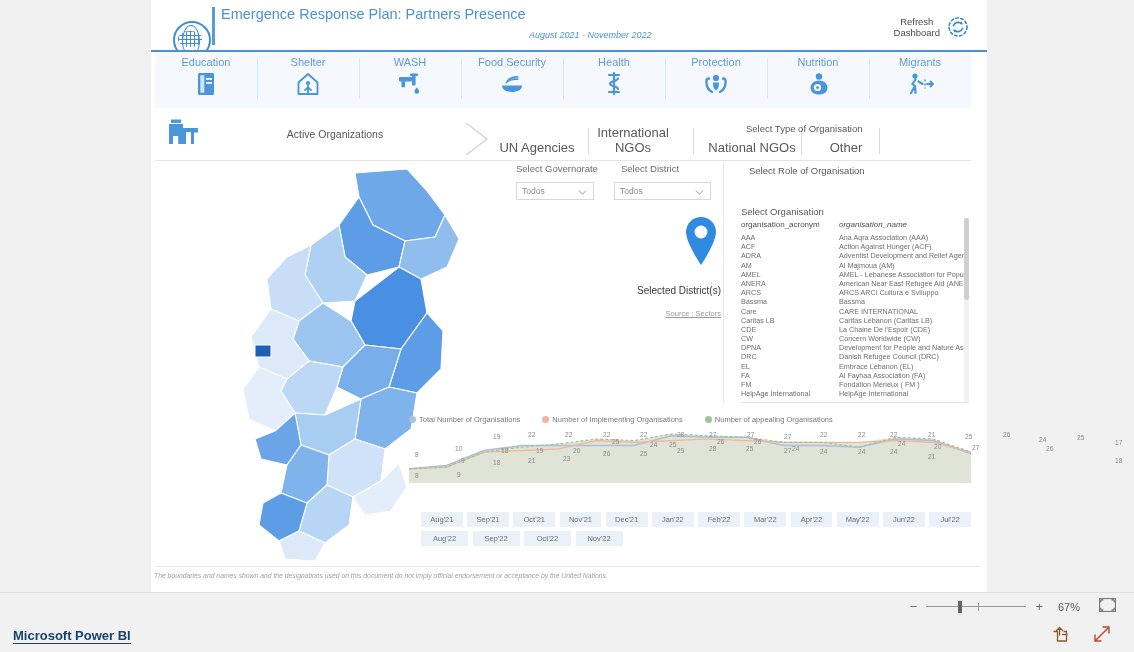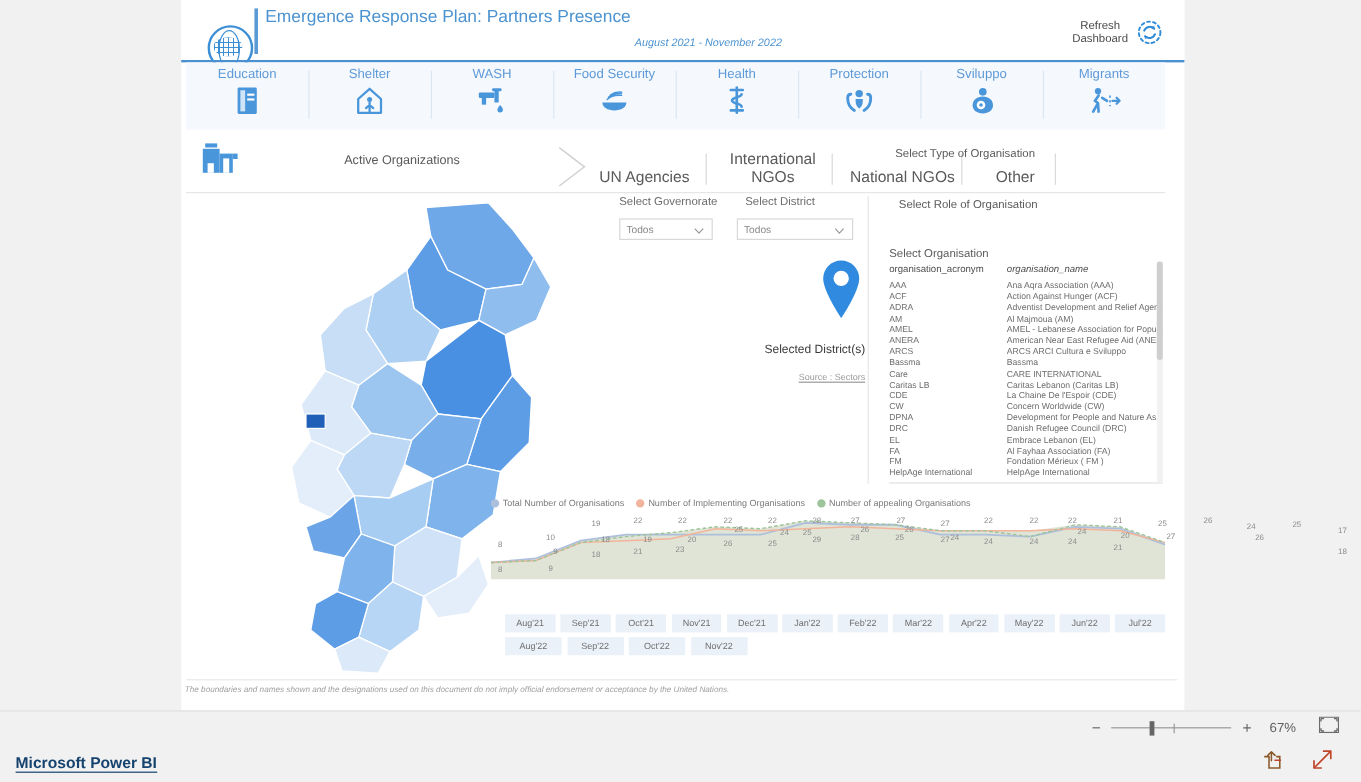--- a/index.html
+++ b/index.html
@@ -116,21 +116,21 @@
   .org-row .nm{position:absolute;left:98px;top:0;white-space:nowrap;}
   .org-rule{position:absolute;left:5px;top:287px;width:228px;height:1px;background:#e2e2e2;}
   .org-scrollbar{
     position:absolute;right:2px;top:103px;width:5px;height:184px;background:#f2f2f2;cursor:pointer;
   }
   .org-thumb{position:absolute;left:0;top:0;width:5px;height:82px;background:#cfcfcf;border-radius:3px;}
 
   
   .trend{position:absolute;left:258px;top:405px;width:562px;height:130px;}
   .trend-title{font-size:10.5px;color:#3f3f3f;}
-  .legend{display:flex;align-items:flex-end;gap:3px;margin-top:10px;font-size:7.5px;color:#7a7a7a;}
+  .legend{display:flex;align-items:flex-end;gap:15px;margin-top:10px;font-size:7.5px;color:#7a7a7a;}
   .legend .item{display:flex;align-items:center;gap:3px;margin-right:7px;}
   .dot{width:7px;height:7px;border-radius:50%;display:inline-block;}
   .plot{position:relative;width:562px;height:52px;margin-top:7px;}
   .plot svg{display:block;position:absolute;left:0;top:0;}
   .dlabel{position:absolute;font-size:6.6px;color:#8b8b8b;white-space:nowrap;}
 
   
   .months{position:absolute;left:258px;top:512px;width:562px;}
   .mrow{display:flex;gap:4.5px;margin-bottom:4px;padding-left:12px;}
   .chip{
@@ -273,21 +273,21 @@
           <svg width="28" height="26" viewBox="0 0 28 26">
             <circle cx="14" cy="7" r="3.1" fill="#4a96da"></circle>
             <path d="M11 11.5c0 3.3 0 5.5 3 8 3-2.5 3-4.7 3-8" fill="#4a96da"></path>
             <path d="M7 7.5c-1.6 0-2.6 1.3-2.6 3.2 0 4.6 2.1 8.4 5.6 10.3" fill="none" stroke="#4a96da" stroke-width="2.4" stroke-linecap="round"></path>
             <path d="M21 7.5c1.6 0 2.6 1.3 2.6 3.2 0 4.6-2.1 8.4-5.6 10.3" fill="none" stroke="#4a96da" stroke-width="2.4" stroke-linecap="round"></path>
           </svg>
         </div>
       </div>
 
       <div class="sector">
-        <div class="sector-lbl">Sviluppo</div>
+        <div class="sector-lbl">Nutrition</div>
         <div class="sector-ic">
           <svg width="26" height="26" viewBox="0 0 26 26">
             <circle cx="14" cy="5.5" r="3.2" fill="#4a96da"></circle>
             <path d="M14 9.5c-5 0-8.5 3.2-8.5 7.2S9 23.5 14 23.5s8.5-2.8 8.5-6.8S19 9.5 14 9.5z" fill="#4a96da"></path>
             <circle cx="12.5" cy="16.5" r="3.6" fill="#ffffff"></circle>
             <circle cx="12.5" cy="16.5" r="1.5" fill="#4a96da"></circle>
           </svg>
         </div>
       </div>
 
@@ -318,21 +318,21 @@
       <div class="tab-active">Active Organizations</div>
       <div class="chev">
         <svg width="28" height="34" viewBox="0 0 28 34">
           <path d="M3 1 L24 17 L3 33" fill="none" stroke="#d2d2d2" stroke-width="1.3"></path>
         </svg>
       </div>
 
       <div class="tabs">
         <div class="tabitem" style="left:136px;width:92px;">UN Agencies</div>
         <div class="tabsep" style="left:233px;"></div>
-        <div class="tabitem" style="left:236px;width:106px;">International NGOs</div>
+        <div class="tabitem" style="left:225px;width:106px;">International NGOs</div>
         <div class="tabsep" style="left:338px;"></div>
         <div class="tabitem" style="left:341px;width:112px;">National NGOs</div>
         <div class="tabsep" style="left:446px;"></div>
         <div class="tabitem" style="left:449px;width:84px;">Other</div>
         <div class="tabsep" style="left:524px;"></div>
       </div>
     </div>
     <div class="tabbar-rule"></div>
 
     <div class="mapwrap">

